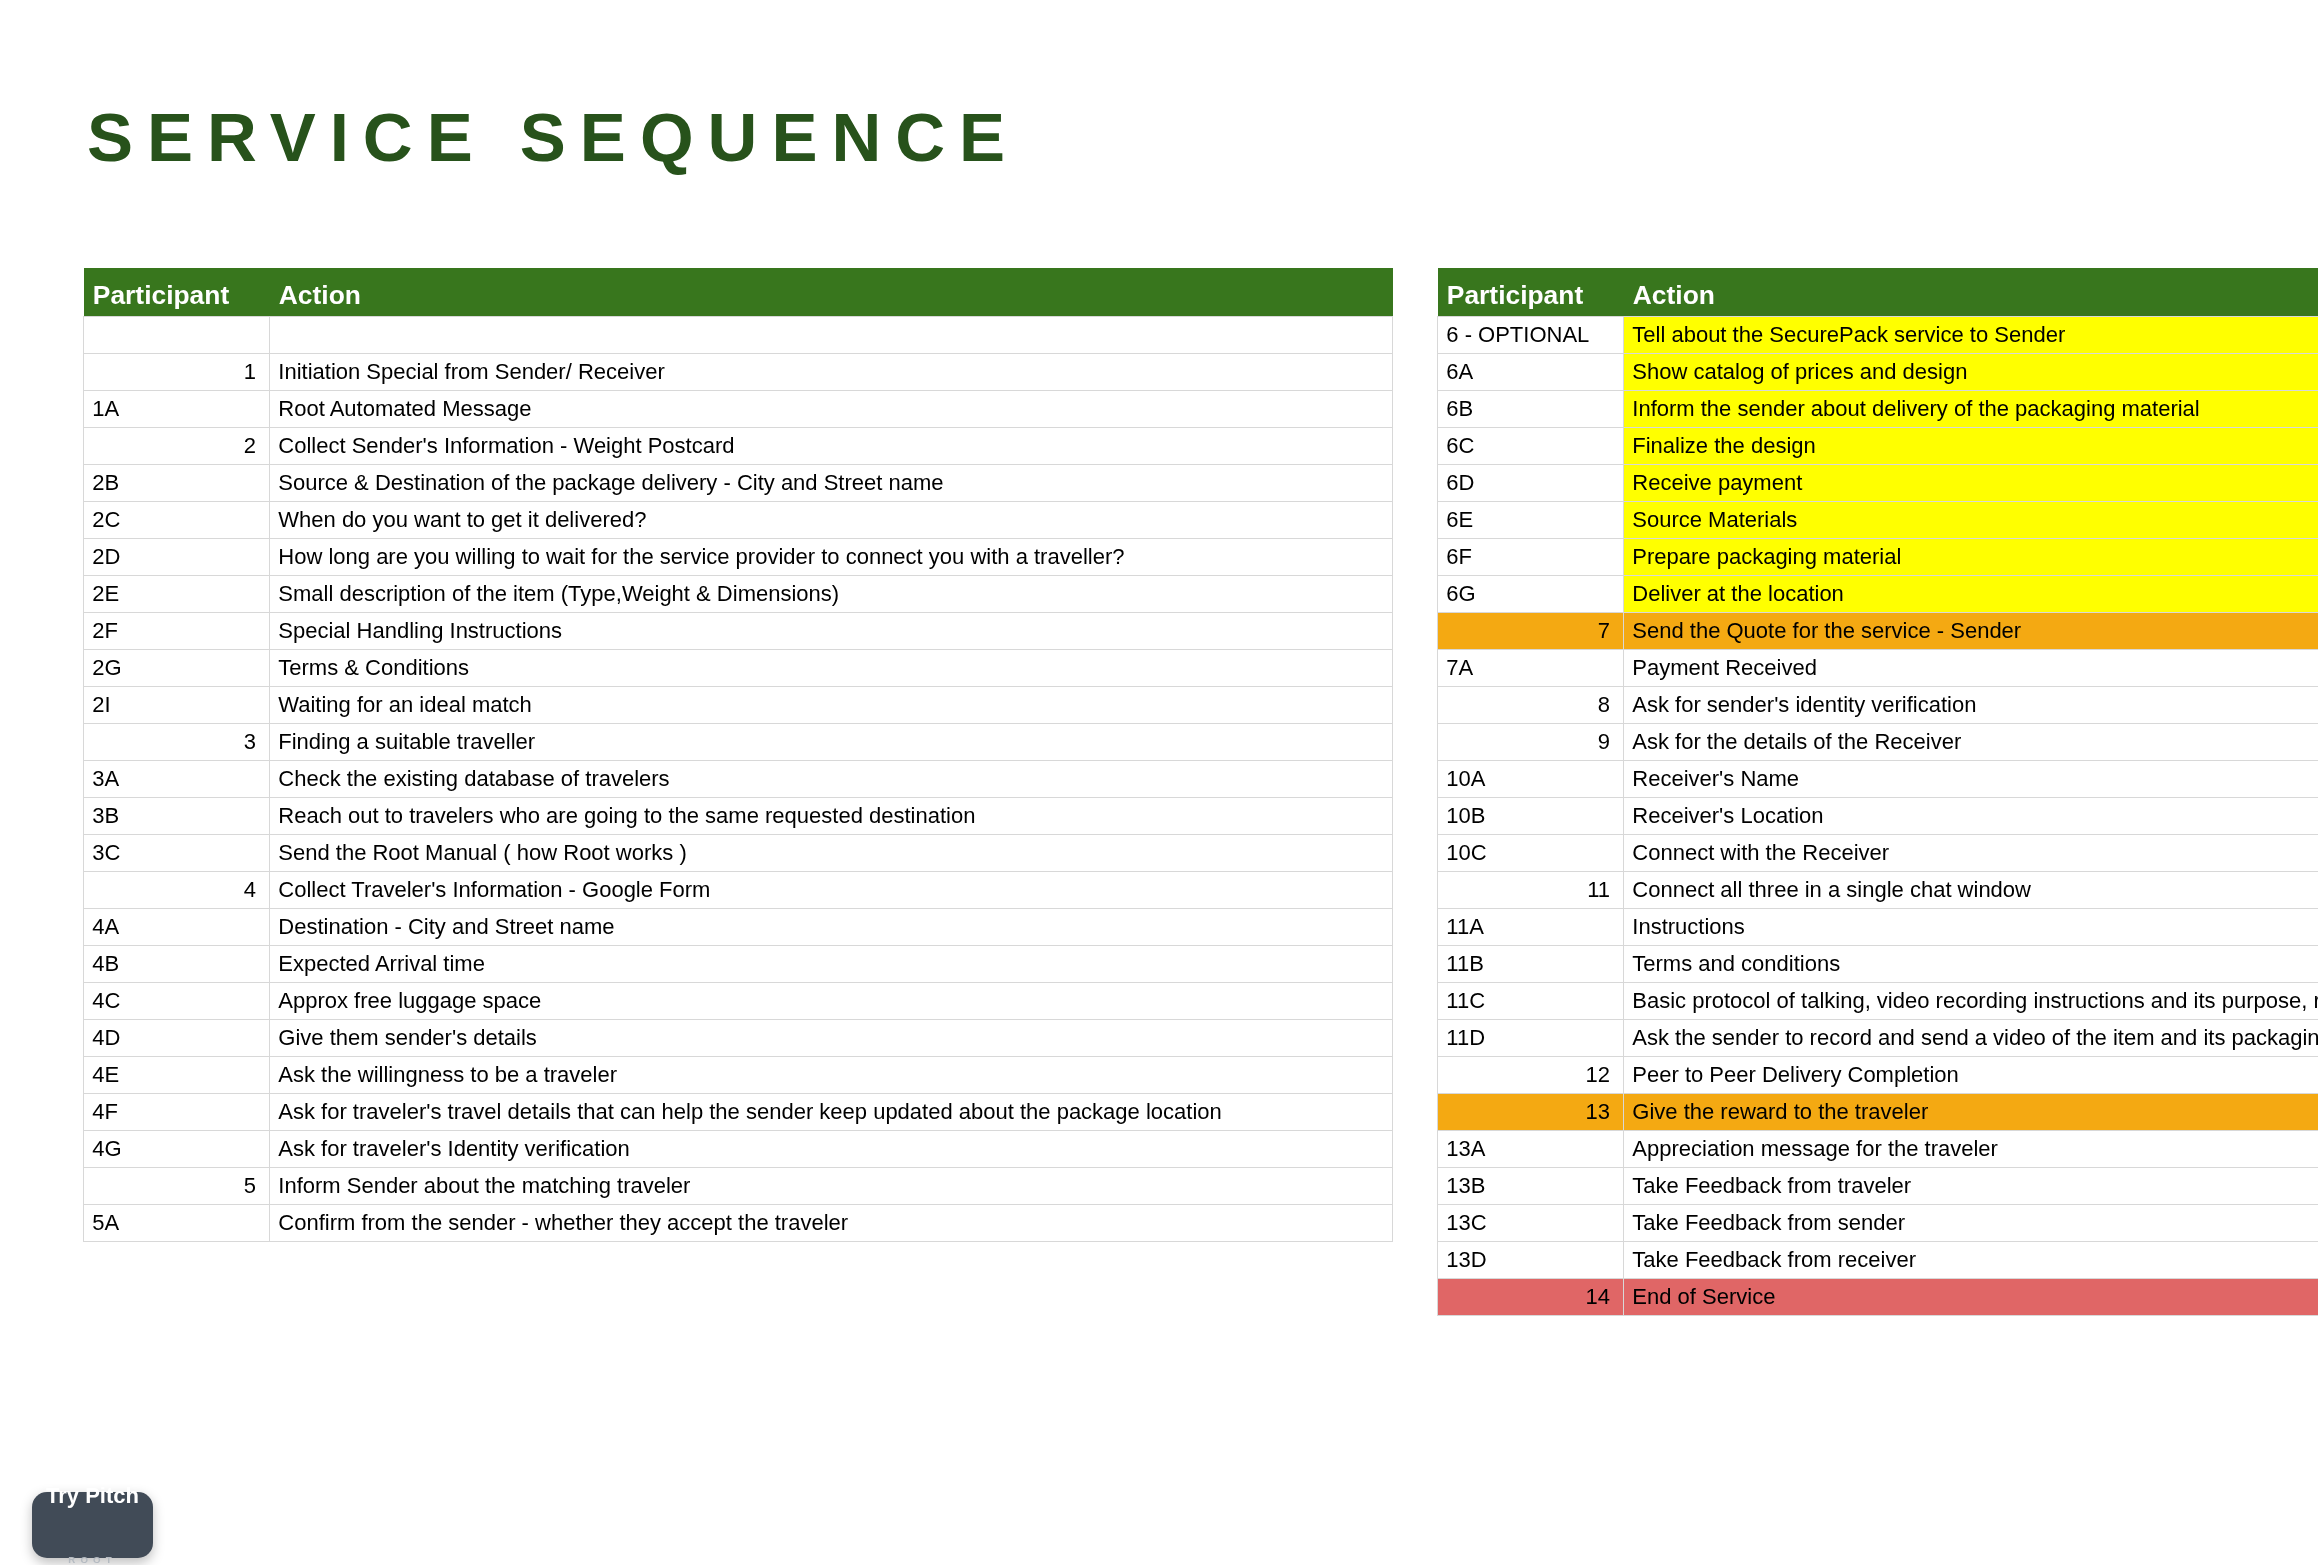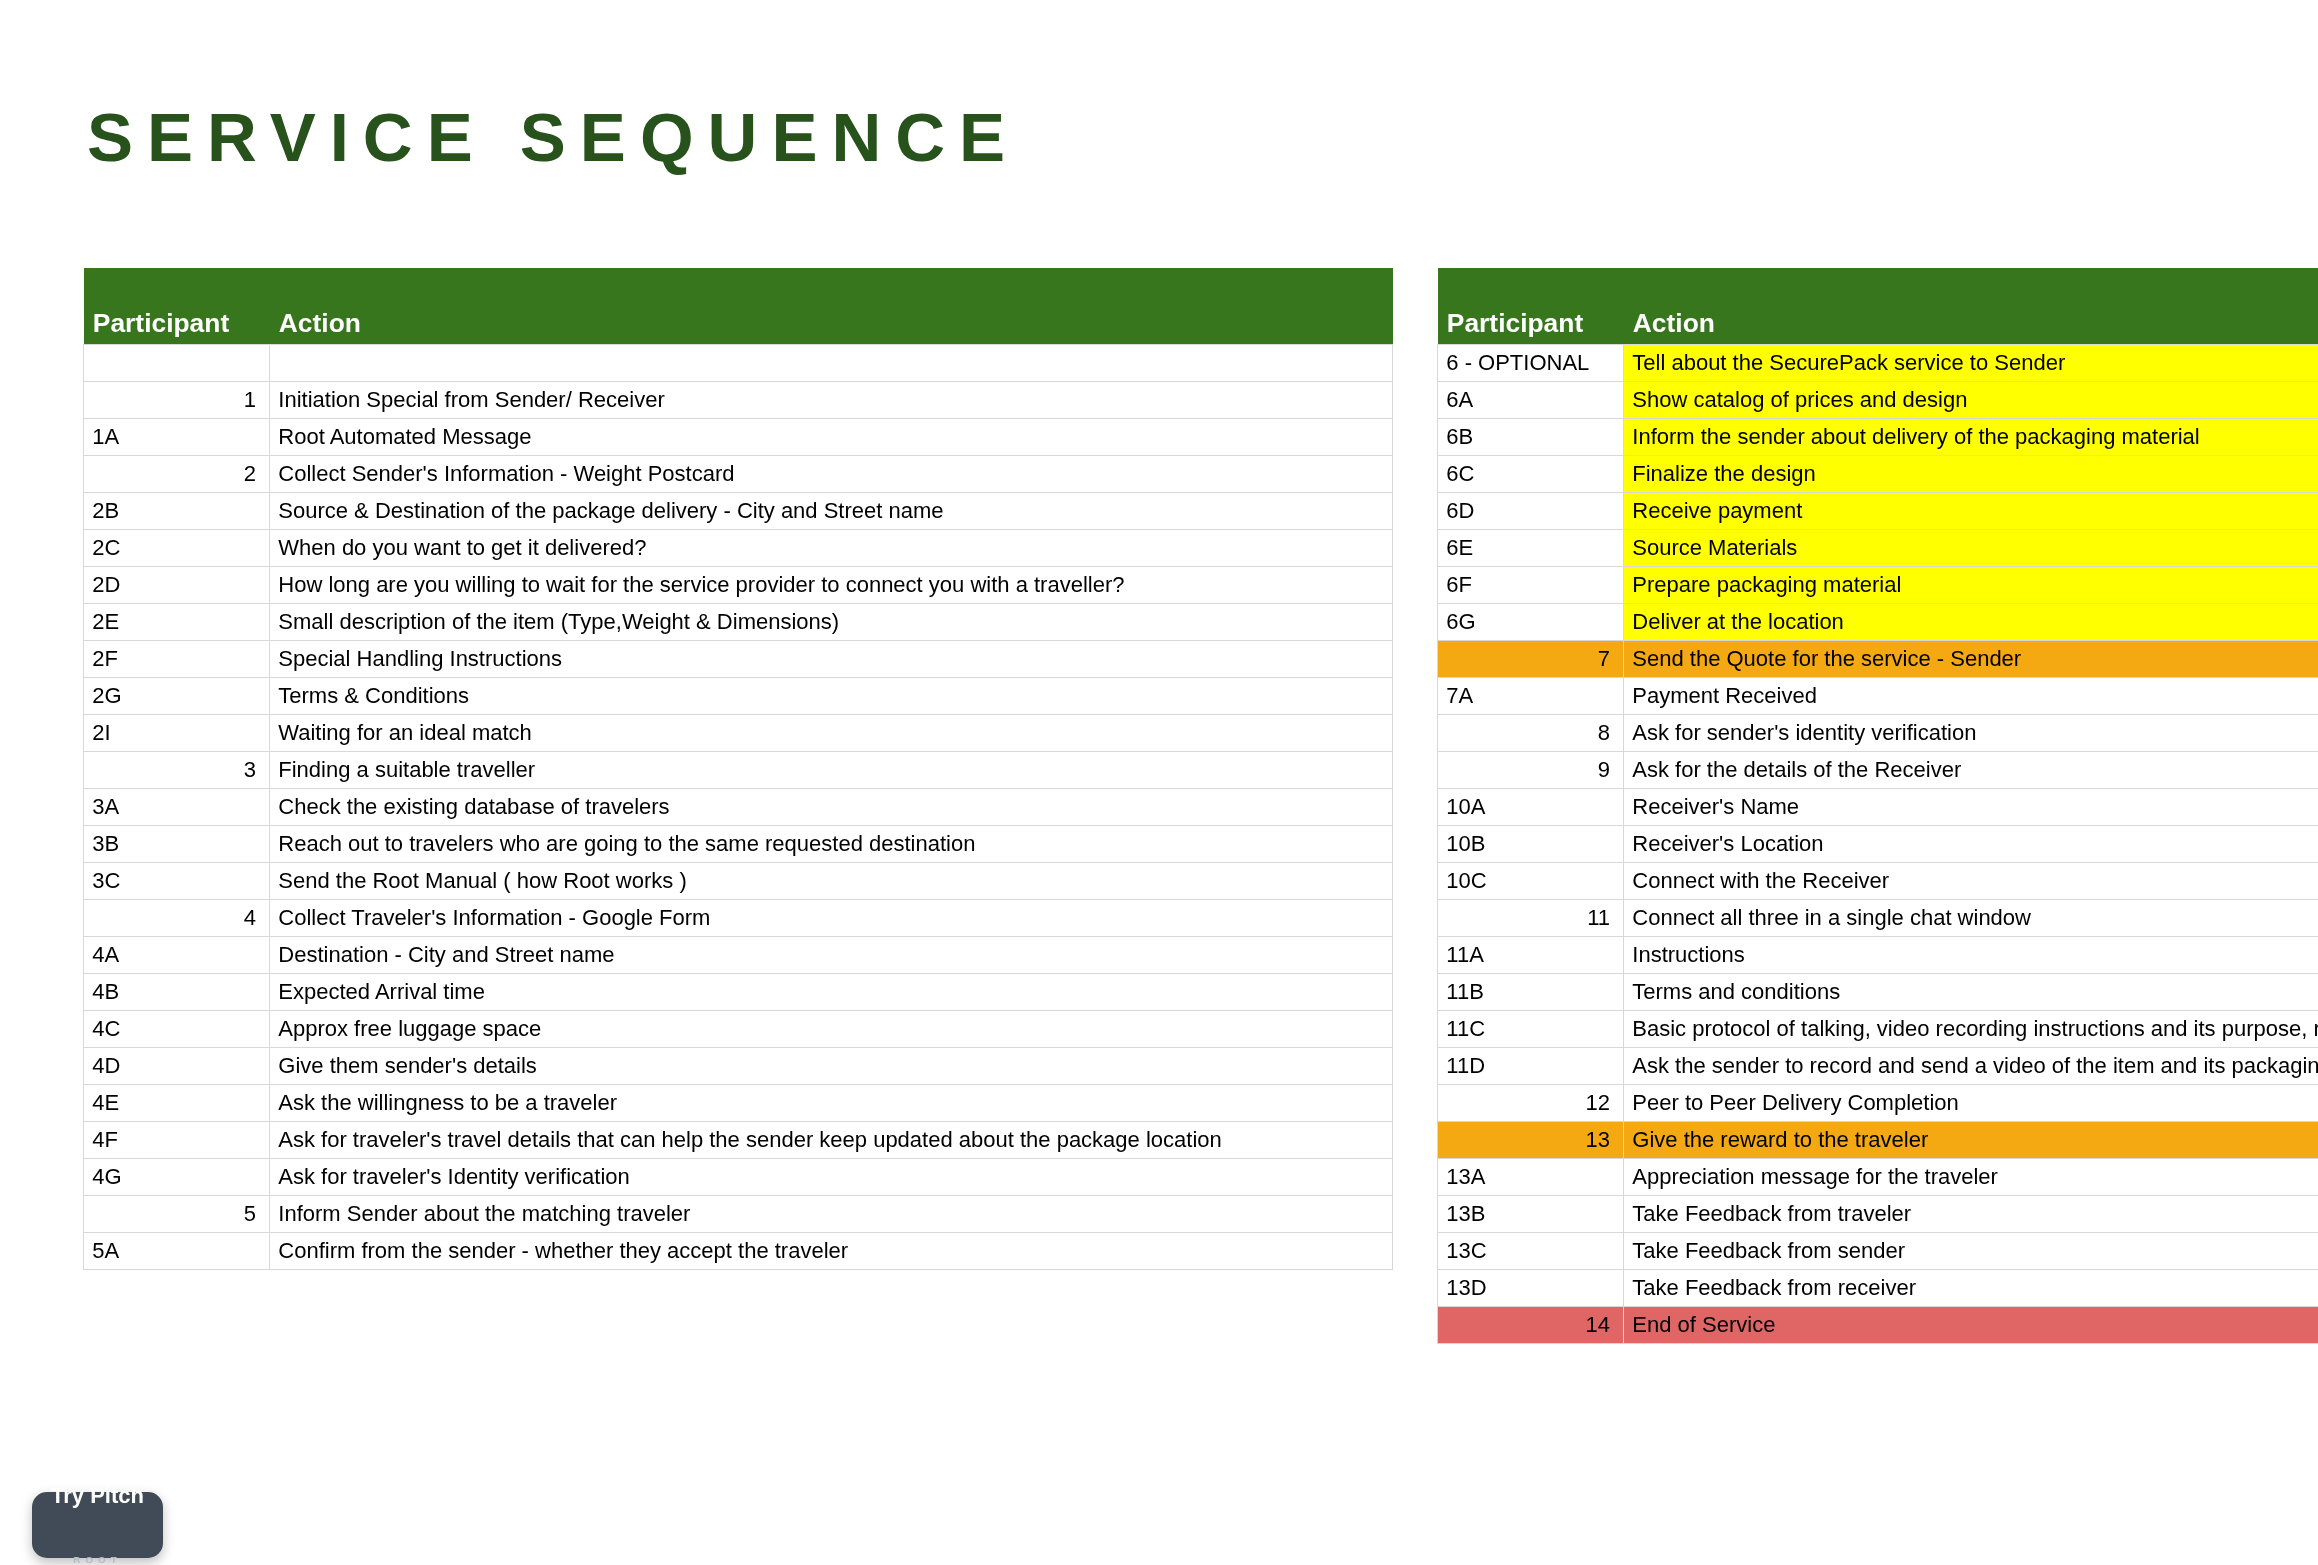--- a/index.html
+++ b/index.html
@@ -29,21 +29,21 @@
   }
   table.tbl.left  { left:83px; }
   table.tbl.right { left:1437px; }
   col.participant-col { width:186px; }
   th {
     background:var(--header-green,#38761D);
     color:#ffffff;
     font-size:26.4px;
     font-weight:700;
     text-align:left;
-    height:76px;
+    height:48px;
     padding:9.3px 9.3px 4.6px 9.3px;
     vertical-align:bottom;
     border:none;
     white-space:nowrap;
   }
   td {
     border:1.4px solid #d8d8d8;
     height:37px;
     font-size:22px;
     color:#000000;
@@ -53,21 +53,21 @@
     vertical-align:middle;
     background:#ffffff;
   }
   td.num { text-align:right; padding-right:13px; }
   tr.hl-yellow td.action { background:var(--highlight-yellow,#FFFF00); }
   tr.hl-orange td        { background:var(--highlight-orange,#F4A912); }
   tr.hl-red td           { background:var(--highlight-red,#E06666); }
   .try-pitch {
     position:absolute;
     left:32px; top:1492px;
-    width:131px; height:66px;
+    width:121px; height:66px;
     background:#414b57;
     border-radius:15px;
     display:flex;
     flex-direction:column;
     align-items:center;
     justify-content:center;
     gap:3.7px;
     box-shadow:0 4.6px 12px rgba(0,0,0,0.25);
     cursor:pointer;
   }

